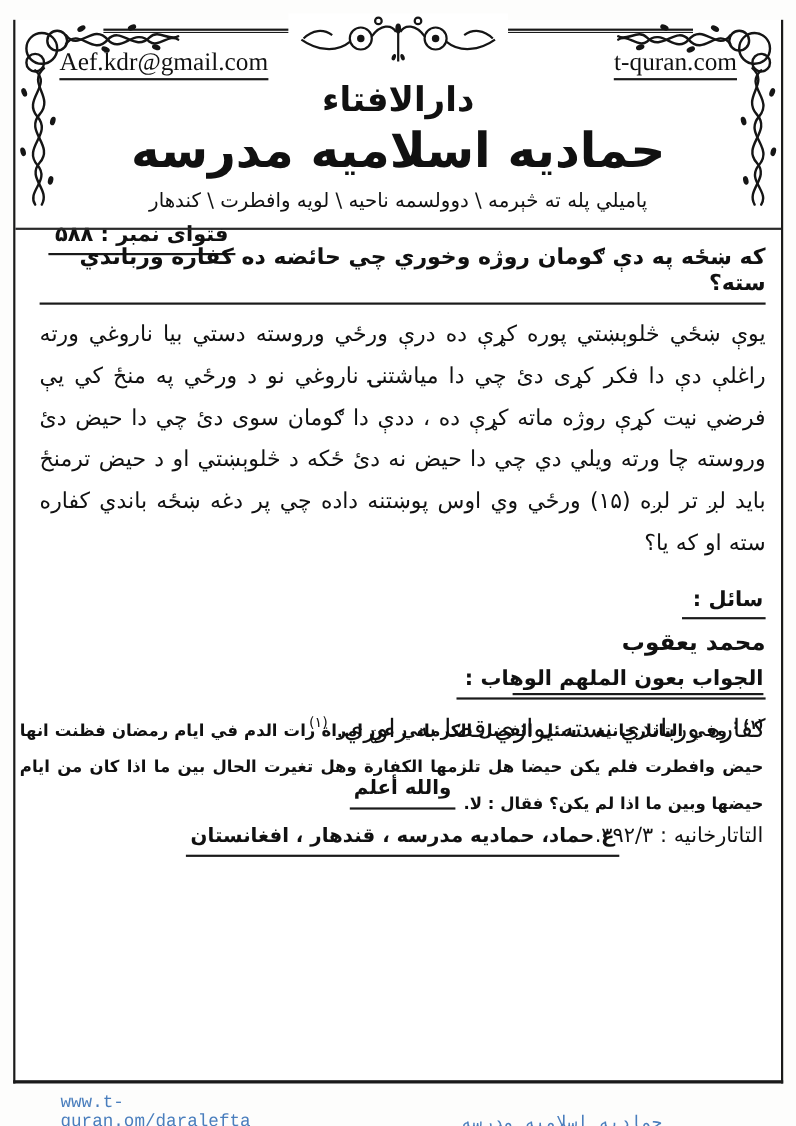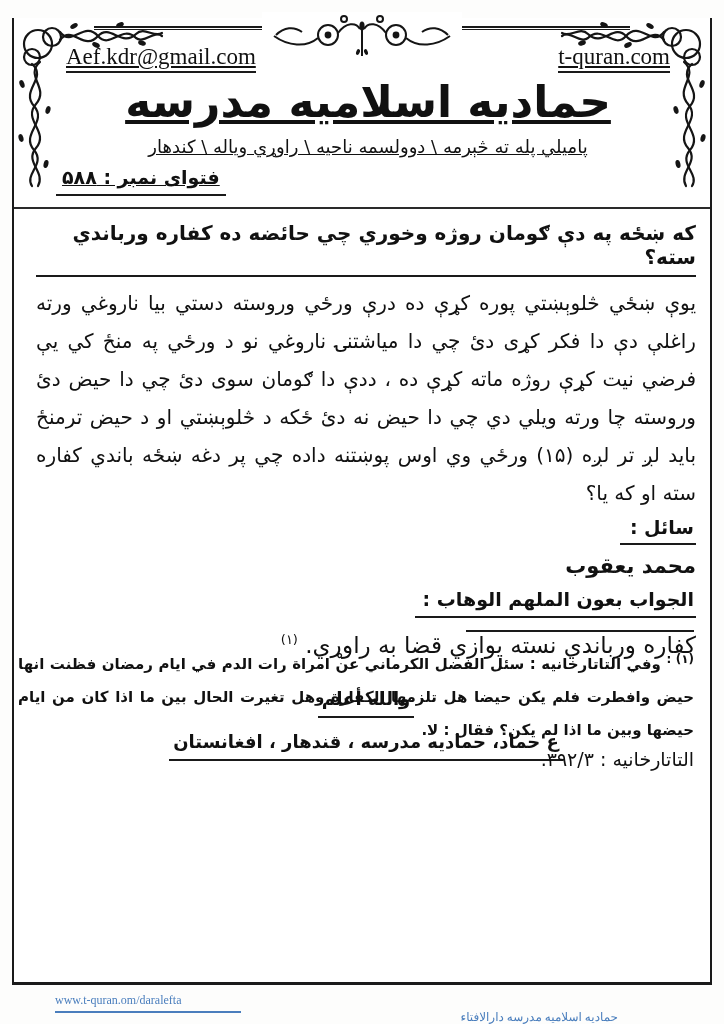--- a/index.html
+++ b/index.html
@@ -13,60 +13,60 @@
   }
 
   
   .top-rule { position: absolute; top: 8px; left: 80px; right: 80px; height: 4px;
     border-top: 2px solid #1a1a1a; border-bottom: 1px solid #1a1a1a; }
   .flourish { position: absolute; top: -6px; }
   .flourish.left  { left: -6px; }
   .flourish.right { right: -6px; transform: scaleX(-1); }
   .center-orn { position: absolute; top: -6px; left: 50%; transform: translateX(-50%); }
 
-  .header-block { position: absolute; top: 0; left: 12px; right: 0; text-decoration: underline; }
+  .header-block { position: absolute; top: 0; left: 0; right: 0; }
   .contact-row { display: flex; justify-content: space-between; padding: 26px 40px 0 40px; }
   .latin-link { font-family: "Liberation Serif", serif; font-size: 23px;
     border-bottom: 2px solid #1a1a1a; padding-bottom: 1px; line-height: 1.15; }
   .org-title { text-align: center; font-size: 31px; font-weight: bold; margin-top: 0px; }
   .madrasa  { text-align: center; font-size: 44px; font-weight: bold; margin-top: 3px; }
   .address  { text-align: center; font-size: 18px; margin-top: 9px; direction: rtl; }
   .meta-row { display: flex; flex-direction: row-reverse; justify-content: space-between;
     padding: 0 26px 0 30px; margin-top: 9px; font-weight: bold; font-size: 19px; direction: rtl; }
   .meta-u { display: inline-block; border-bottom: 2px solid #1a1a1a; padding: 0 6px 6px 6px; }
   .cat-wrap span { display: inline-block; border-bottom: 2px solid #1a1a1a; padding-bottom: 6px; }
   .cat-wrap { display: inline-block; }
 
   .separator { position: absolute; top: 189px; left: 0; right: 0; border-top: 2px solid #2a2a2a; }
 
   .body-block { position: absolute; top: 196px; left: 0; right: 0; direction: rtl;
     padding: 0 14px 0 22px; }
   .q-title { text-align: right; font-weight: bold; font-size: 20px; margin-top: 7px; }
   .q-title > span { display: inline-block; border-bottom: 2px solid #1a1a1a; padding-bottom: 6px; }
   .q-body { font-size: 20px; line-height: 38px; text-align: justify; margin-top: 7px; }
-  .asker-label { font-weight: bold; font-size: 19px; margin-top: 4px; }
+  .asker-label { font-weight: bold; font-size: 19px; margin-top: 22px; }
   .asker-label > span { display: inline-block; border-bottom: 2px solid #1a1a1a; padding: 0 2px 5px 10px; }
   .asker-name { font-weight: bold; font-size: 21px; margin-top: 9px; }
   .answer-heading { font-weight: bold; font-size: 19px; margin-top: 10px; }
   .answer-heading > span { display: inline-block; border-bottom: 2px solid #1a1a1a; padding: 0 2px 6px 8px; margin-left: 12px; }
   .answer-line { font-size: 23px; margin-top: 14px; }
   .answer-line sup { font-size: 13px; }
   .closing-block { text-align: center; margin-top: 30px; font-weight: bold; font-size: 18px; }
   .closing-block .u { display: inline-block; border-bottom: 2px solid #1a1a1a; padding: 0 4px 7px 4px; }
   .signature { margin-top: 13px; }
 
   .footnote-block { position: absolute; top: 612px; left: 4px; right: 16px; direction: rtl; }
   .fn-sep { width: 228px; border-top: 2px solid #1a1a1a; margin-left: auto; margin-right: 0; }
   .fn-para { font-size: 15px; font-weight: bold; line-height: 33px; text-align: justify;
     margin-top: 11px; }
   .fn-marker { font-size: 12px; vertical-align: 6px; }
   .fn-ref { font-size: 19px; font-weight: normal; margin-top: 1px; }
 
-  .footer { position: absolute; top: 993px; left: 0; right: 0; height: 28px;
-    font-family: Liberation Serif, serif; font-size: 12px; }
+  .footer { position: absolute; top: 993px; left: 0; right: 16px; height: 28px;
+    font-family: Liberation Mono, monospace; font-size: 16px; }
   .footer-left { position: absolute; left: 55px; top: 0; width: 186px;
     border-bottom: 2px solid; padding-bottom: 3px; }
   .footer-right { position: absolute; right: 106px; top: 0; width: 222px; text-align: right;
     direction: rtl; border-bottom: 2px solid; padding-bottom: 3px; margin-top: 17px; }
 </style>
 </head>
 <body>
 
 <div class="frame">
 
@@ -138,22 +138,23 @@
       <ellipse cx="96" cy="40" rx="1.8" ry="3" transform="rotate(20 96 40)"></ellipse>
       <ellipse cx="104" cy="40" rx="1.8" ry="3" transform="rotate(-20 104 40)"></ellipse>
     </g>
   </svg>
 
   <div class="header-block">
     <div class="contact-row">
       <span class="latin-link">Aef.kdr@gmail.com</span>
       <span class="latin-link">t-quran.com</span>
     </div>
+    <div class="org-title">دارالافتاء</div>
     <div class="madrasa">حماديه اسلاميه مدرسه</div>
-    <div class="address">پاميلي پله ته څېرمه \ دوولسمه ناحيه \ راوړي وياله \ كندهار</div>
+    <div class="address">پاميلي پله ته څېرمه \ دوولسمه ناحيه \ لويه وافطرت \ كندهار</div>
     <div class="meta-row">
       <span class="meta-u">فتواى نمبر : ۵۸۸</span>
     </div>
   </div>
 
   <div class="separator"></div>
 
   <div class="body-block">
     <div class="q-title">
       <span>كه ښځه په دې ګومان روژه وخوري چي حائضه ده كفاره ورباندي سته؟</span>

